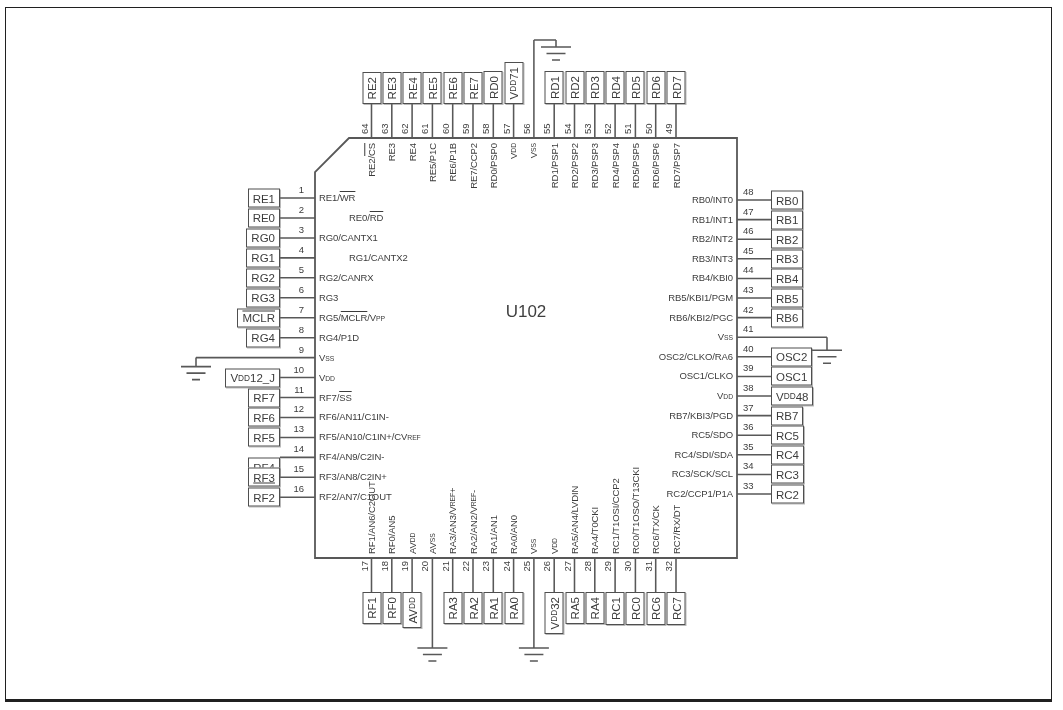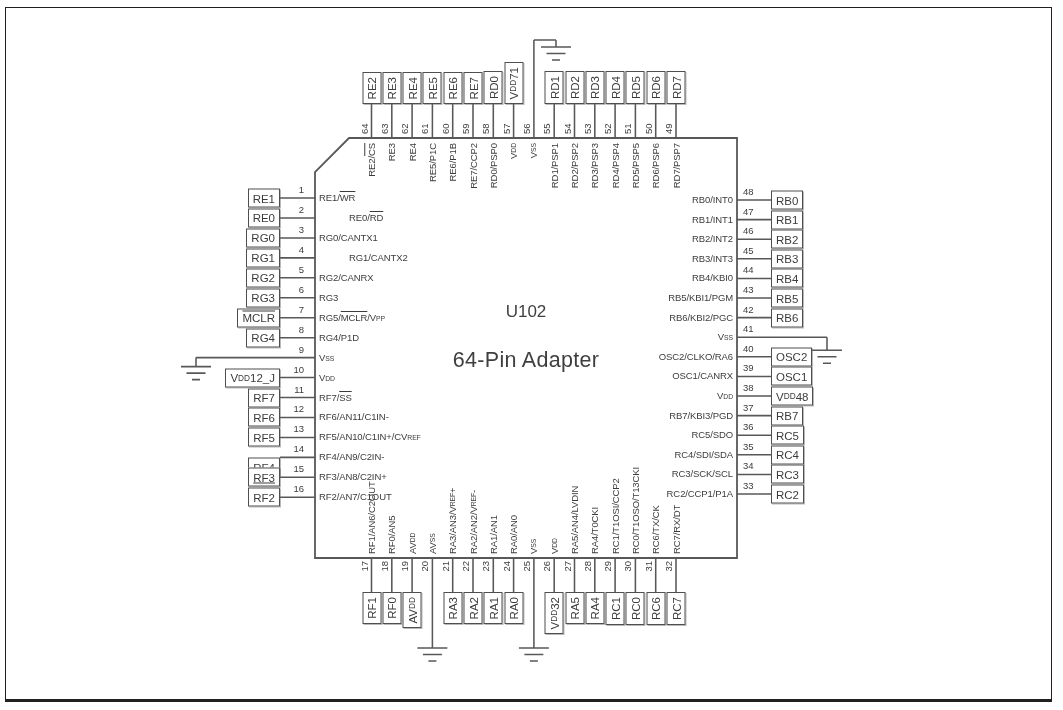--- a/index.html
+++ b/index.html
@@ -105,21 +105,21 @@
       <div class="nb nbh" style="left: 771px; top: 317.6px; transform: translateY(-50%);">RB6</div>
       <div class="pinnum" style="left: 743px; top: 303.6px;">42</div>
       <div class="pinlab" style="left: 460px; width: 273px; top: 311.6px; text-align: right;">RB6/KBI2/PGC</div>
       <div class="pinnum" style="left: 743px; top: 323.2px;">41</div>
       <div class="pinlab" style="left: 460px; width: 273px; top: 331.2px; text-align: right;">V<span class="sb">SS</span></div>
       <div class="nb nbh" style="left: 771px; top: 356.8px; transform: translateY(-50%);">OSC2</div>
       <div class="pinnum" style="left: 743px; top: 342.8px;">40</div>
       <div class="pinlab" style="left: 460px; width: 273px; top: 350.8px; text-align: right;">OSC2/CLKO/RA6</div>
       <div class="nb nbh" style="left: 771px; top: 376.4px; transform: translateY(-50%);">OSC1</div>
       <div class="pinnum" style="left: 743px; top: 362.4px;">39</div>
-      <div class="pinlab" style="left: 460px; width: 273px; top: 370.4px; text-align: right;">OSC1/CANRX</div>
+      <div class="pinlab" style="left: 460px; width: 273px; top: 370.4px; text-align: right;">OSC1/CLKO</div>
       <div class="nb nbh" style="left: 771px; top: 396px; transform: translateY(-50%);">V<span class="sb">DD</span>48</div>
       <div class="pinnum" style="left: 743px; top: 382px;">38</div>
       <div class="pinlab" style="left: 460px; width: 273px; top: 390px; text-align: right;">V<span class="sb">DD</span></div>
       <div class="nb nbh" style="left: 771px; top: 415.6px; transform: translateY(-50%);">RB7</div>
       <div class="pinnum" style="left: 743px; top: 401.6px;">37</div>
       <div class="pinlab" style="left: 460px; width: 273px; top: 409.6px; text-align: right;">RB7/KBI3/PGD</div>
       <div class="nb nbh" style="left: 771px; top: 435.2px; transform: translateY(-50%);">RC5</div>
       <div class="pinnum" style="left: 743px; top: 421.2px;">36</div>
       <div class="pinlab" style="left: 460px; width: 273px; top: 429.2px; text-align: right;">RC5/SDO</div>
       <div class="nb nbh" style="left: 771px; top: 454.8px; transform: translateY(-50%);">RC4</div>
@@ -277,14 +277,13 @@
       </div>
       <div class="pinnum vv vnum" style="left: 641.7px; top: 561px;">31</div>
       <div class="pinlab vv vlab" style="left: 649.2px; top: 396px; height: 158px;">RC6/TX/CK</div>
       <div class="nb nbv" style="left: 676px; top: 592px; transform: translateX(-50%);">
         <span class="vv">RC7</span>
       </div>
       <div class="pinnum vv vnum" style="left: 662px; top: 561px;">32</div>
       <div class="pinlab vv vlab" style="left: 669.5px; top: 396px; height: 158px;">RC7/RX/DT</div>
     </div>
   <div class="ref">U102</div>
-  <div class="cname">64-Pin Adapter</div>
 </div>
 
 </body></html>

